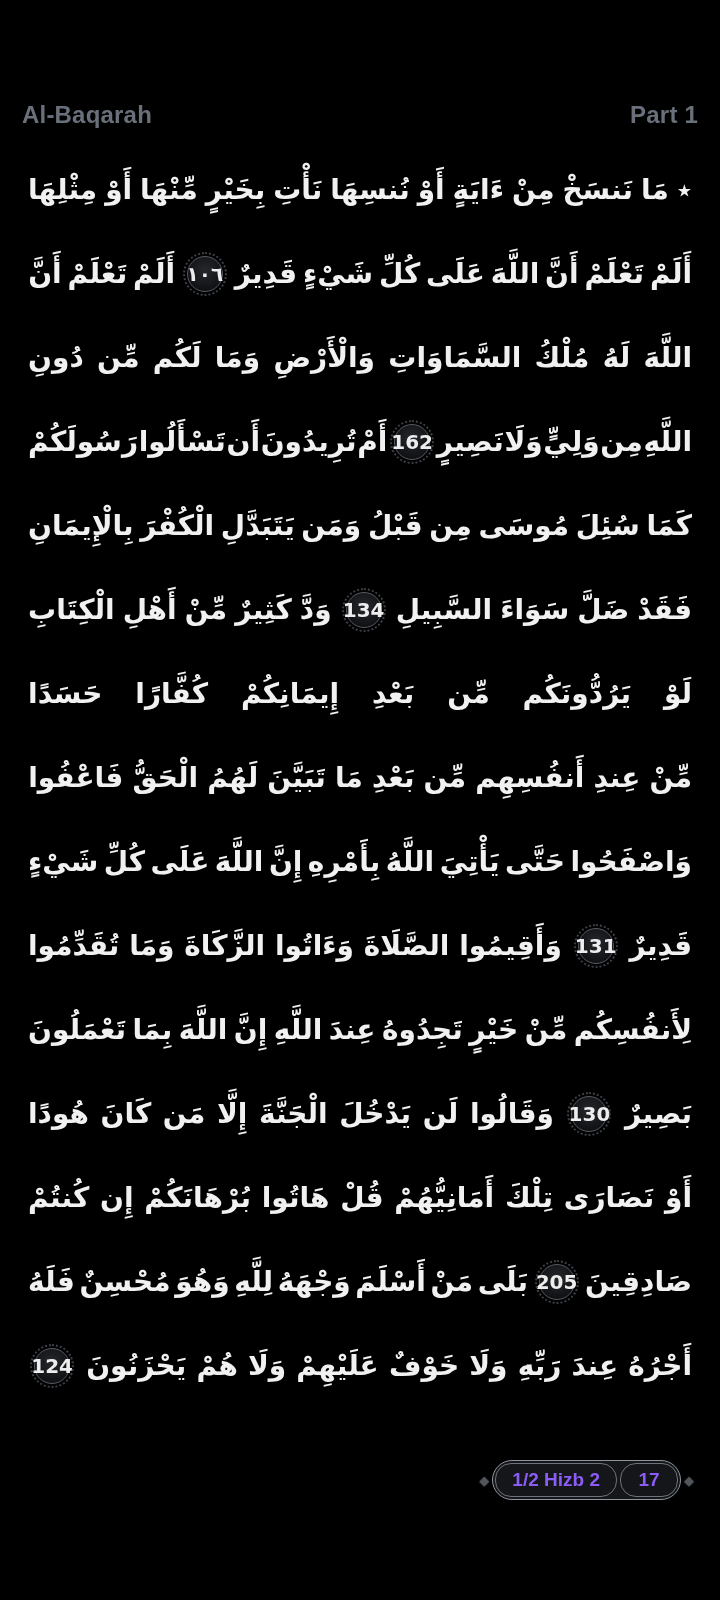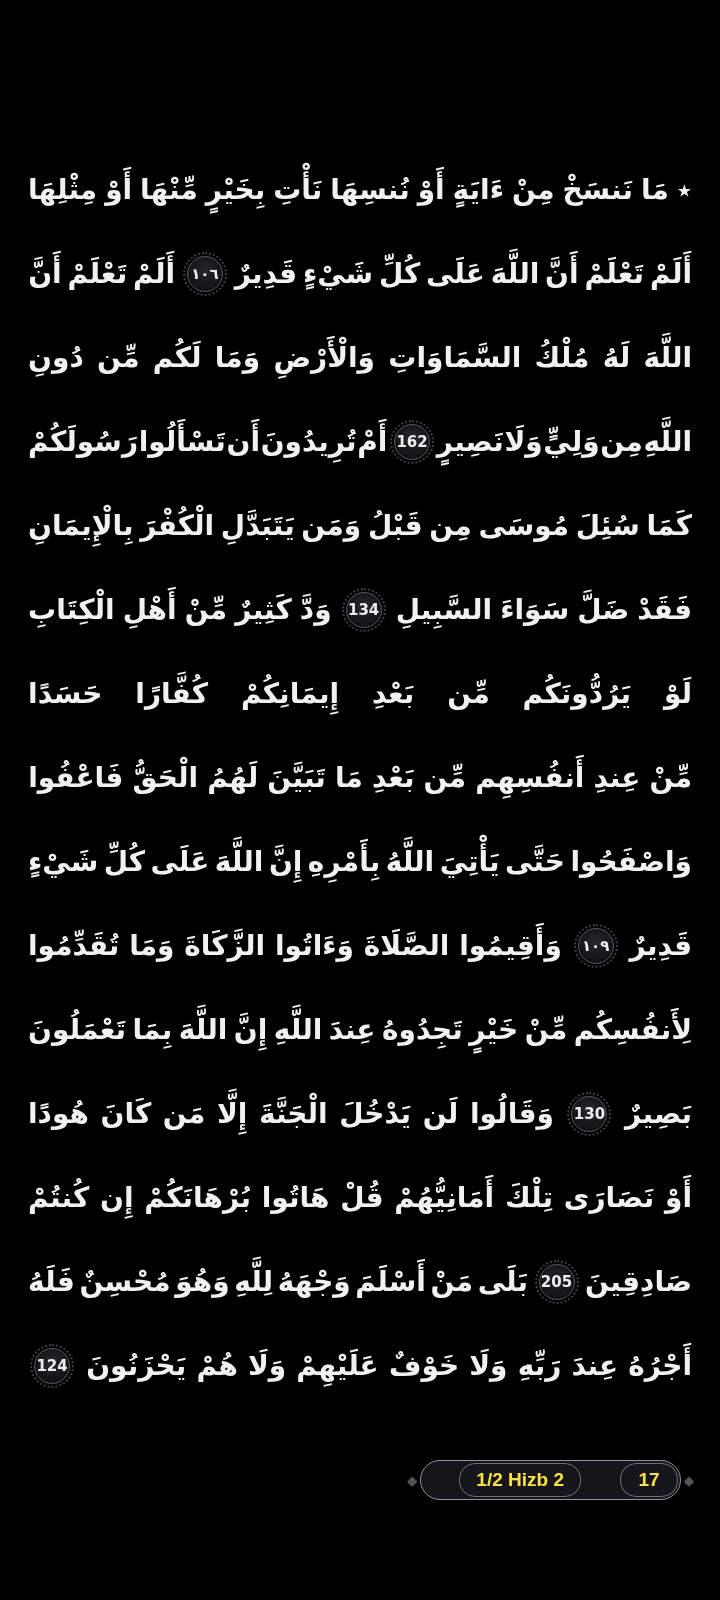--- a/index.html
+++ b/index.html
@@ -70,21 +70,21 @@
     flex: 0 0 auto;
     width: 36px;
     height: 36px;
     border-radius: 50%;
     border: 1px solid #565b62;
     outline: 2px dotted #3d4147;
     outline-offset: 2px;
     background: radial-gradient(circle at 50% 40%, #26282d 0%, #101114 75%);
     color: #ededed;
     font-family: "DejaVu Sans", sans-serif;
-    font-size: 15px;
+    font-size: 20px;
     font-weight: bold;
     display: flex;
     align-items: center;
     justify-content: center;
     margin: 0 6px;
     box-sizing: border-box;
   }
   
   .page-badge {
     position: absolute;
@@ -109,40 +109,43 @@
     padding: 2px;
     box-sizing: border-box;
     height: 40px;
   }
   .badge-cell {
     display: flex;
     align-items: center;
     justify-content: center;
     border: 1px solid #6d727a;
     border-radius: 16px;
-    color: #fde047;
+    color: #8b5cf6;
     font-size: 19px;
     font-weight: bold;
     padding: 0 16px;
     white-space: nowrap;
     box-sizing: border-box;
-    margin-left: 36px;
   }
   .badge-gap {
     width: 3px;
   }
   .badge-cell.page-number {
     min-width: 58px;
   }
 </style>
 </head>
 <body>
 
 <div class="screen">
 
+  <div class="header">
+    <span class="surah-name">Al-Baqarah</span>
+    <span class="juz-name">Part 1</span>
+  </div>
 
   <div class="quran-page">
       <div class="line" dir="rtl">
         <span class="word">٭</span>
         <span class="word">مَا</span>
         <span class="word">نَنسَخْ</span>
         <span class="word">مِنْ</span>
         <span class="word">ءَايَةٍ</span>
         <span class="word">أَوْ</span>
         <span class="word">نُنسِهَا</span>
@@ -241,21 +244,21 @@
         <span class="word">اللَّهُ</span>
         <span class="word">بِأَمْرِهِ</span>
         <span class="word">إِنَّ</span>
         <span class="word">اللَّهَ</span>
         <span class="word">عَلَى</span>
         <span class="word">كُلِّ</span>
         <span class="word">شَيْءٍ</span>
       </div>
       <div class="line" dir="rtl">
         <span class="word">قَدِيرٌ</span>
-        <span class="verse-marker">١٠٩</span>
+        <span class="verse-marker">131</span>
         <span class="word">وَأَقِيمُوا</span>
         <span class="word">الصَّلَاةَ</span>
         <span class="word">وَءَاتُوا</span>
         <span class="word">الزَّكَاةَ</span>
         <span class="word">وَمَا</span>
         <span class="word">تُقَدِّمُوا</span>
       </div>
       <div class="line" dir="rtl">
         <span class="word">لِأَنفُسِكُم</span>
         <span class="word">مِّنْ</span>

